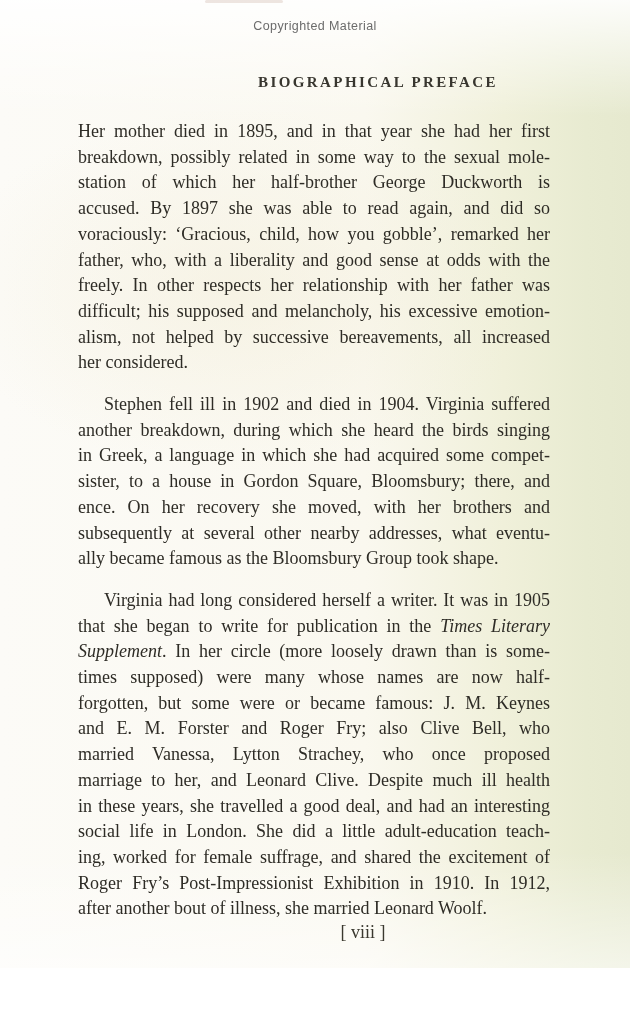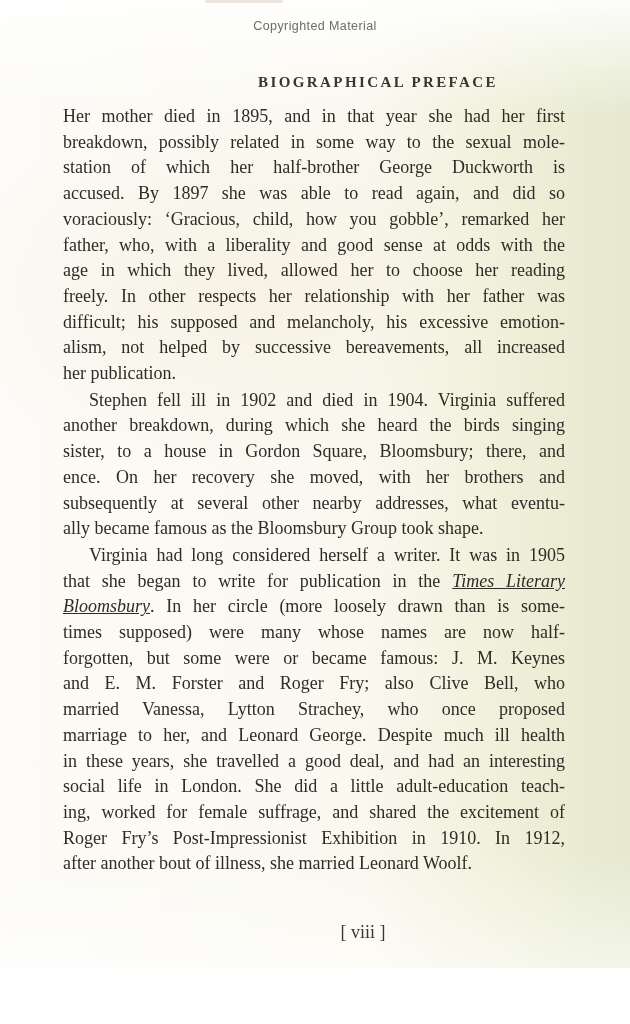--- a/index.html
+++ b/index.html
@@ -44,28 +44,28 @@
     padding-left: 47px;
   }
   .page-body {
     position: absolute;
     top: 103px; left: 62px;
     width: 504px;
     font-size: 18px;
     line-height: 25.7px;
     color: #2e2c26;
   }
-  .para { margin: 1px; }
+  .para { margin: 16px; }
   .para.indent .line:first-child { text-indent: 26px; }
   .line {
     text-align: justify;
     text-align-last: justify;
   }
   .line.last { text-align-last: left; }
-  .it { font-style: italic; text-decoration: underline; }
+  .it { font-style: italic; }
   .page-number {
     position: absolute;
     top: 922px; left: 0; width: 100%;
     text-align: center;
     font-size: 18px;
     color: #3a382f;
     padding-left: 48px;
   }
 </style>
 </head>
@@ -79,43 +79,43 @@
   <div class="page-heading">BIOGRAPHICAL PREFACE</div>
 
   <div class="page-body">
       <div class="para">
         <div class="line"><span>Her mother died in 1895, and in that year she had her first</span></div>
         <div class="line"><span>breakdown, possibly related in some way to the sexual mole-</span></div>
         <div class="line"><span>station of which her half-brother George Duckworth is</span></div>
         <div class="line"><span>accused. By 1897 she was able to read again, and did so</span></div>
         <div class="line"><span>voraciously: ‘Gracious, child, how you gobble’, remarked her</span></div>
         <div class="line"><span>father, who, with a liberality and good sense at odds with the</span></div>
-        <div class="line"><span>age in which they lived, allowed her to choose her reading</span></div>
         <div class="line"><span>freely. In other respects her relationship with her father was</span></div>
         <div class="line"><span>difficult; his supposed and melancholy, his excessive emotion-</span></div>
         <div class="line"><span>alism, not helped by successive bereavements, all increased</span></div>
-        <div class="line last"><span>her publication.</span></div>
+        <div class="line last"><span>her considered.</span></div>
       </div>
       <div class="para indent">
         <div class="line"><span>Stephen fell ill in 1902 and died in 1904. Virginia suffered</span></div>
         <div class="line"><span>another breakdown, during which she heard the birds singing</span></div>
+        <div class="line"><span>in Greek, a language in which she had acquired some compet-</span></div>
         <div class="line"><span>sister, to a house in Gordon Square, Bloomsbury; there, and</span></div>
         <div class="line"><span>ence. On her recovery she moved, with her brothers and</span></div>
         <div class="line"><span>subsequently at several other nearby addresses, what eventu-</span></div>
         <div class="line last"><span>ally became famous as the Bloomsbury Group took shape.</span></div>
       </div>
       <div class="para indent">
         <div class="line"><span>Virginia had long considered herself a writer. It was in 1905</span></div>
         <div class="line"><span>that she began to write for publication in the </span><span class="it">Times Literary</span></div>
-        <div class="line"><span class="it">Bloomsbury</span><span>. In her circle (more loosely drawn than is some-</span></div>
+        <div class="line"><span class="it">Supplement</span><span>. In her circle (more loosely drawn than is some-</span></div>
         <div class="line"><span>times supposed) were many whose names are now half-</span></div>
         <div class="line"><span>forgotten, but some were or became famous: J. M. Keynes</span></div>
         <div class="line"><span>and E. M. Forster and Roger Fry; also Clive Bell, who</span></div>
         <div class="line"><span>married Vanessa, Lytton Strachey, who once proposed</span></div>
-        <div class="line"><span>marriage to her, and Leonard George. Despite much ill health</span></div>
+        <div class="line"><span>marriage to her, and Leonard Clive. Despite much ill health</span></div>
         <div class="line"><span>in these years, she travelled a good deal, and had an interesting</span></div>
         <div class="line"><span>social life in London. She did a little adult-education teach-</span></div>
         <div class="line"><span>ing, worked for female suffrage, and shared the excitement of</span></div>
         <div class="line"><span>Roger Fry’s Post-Impressionist Exhibition in 1910. In 1912,</span></div>
         <div class="line last"><span>after another bout of illness, she married Leonard Woolf.</span></div>
       </div>
     </div>
 
   <div class="page-number">[ viii ]</div>
 

